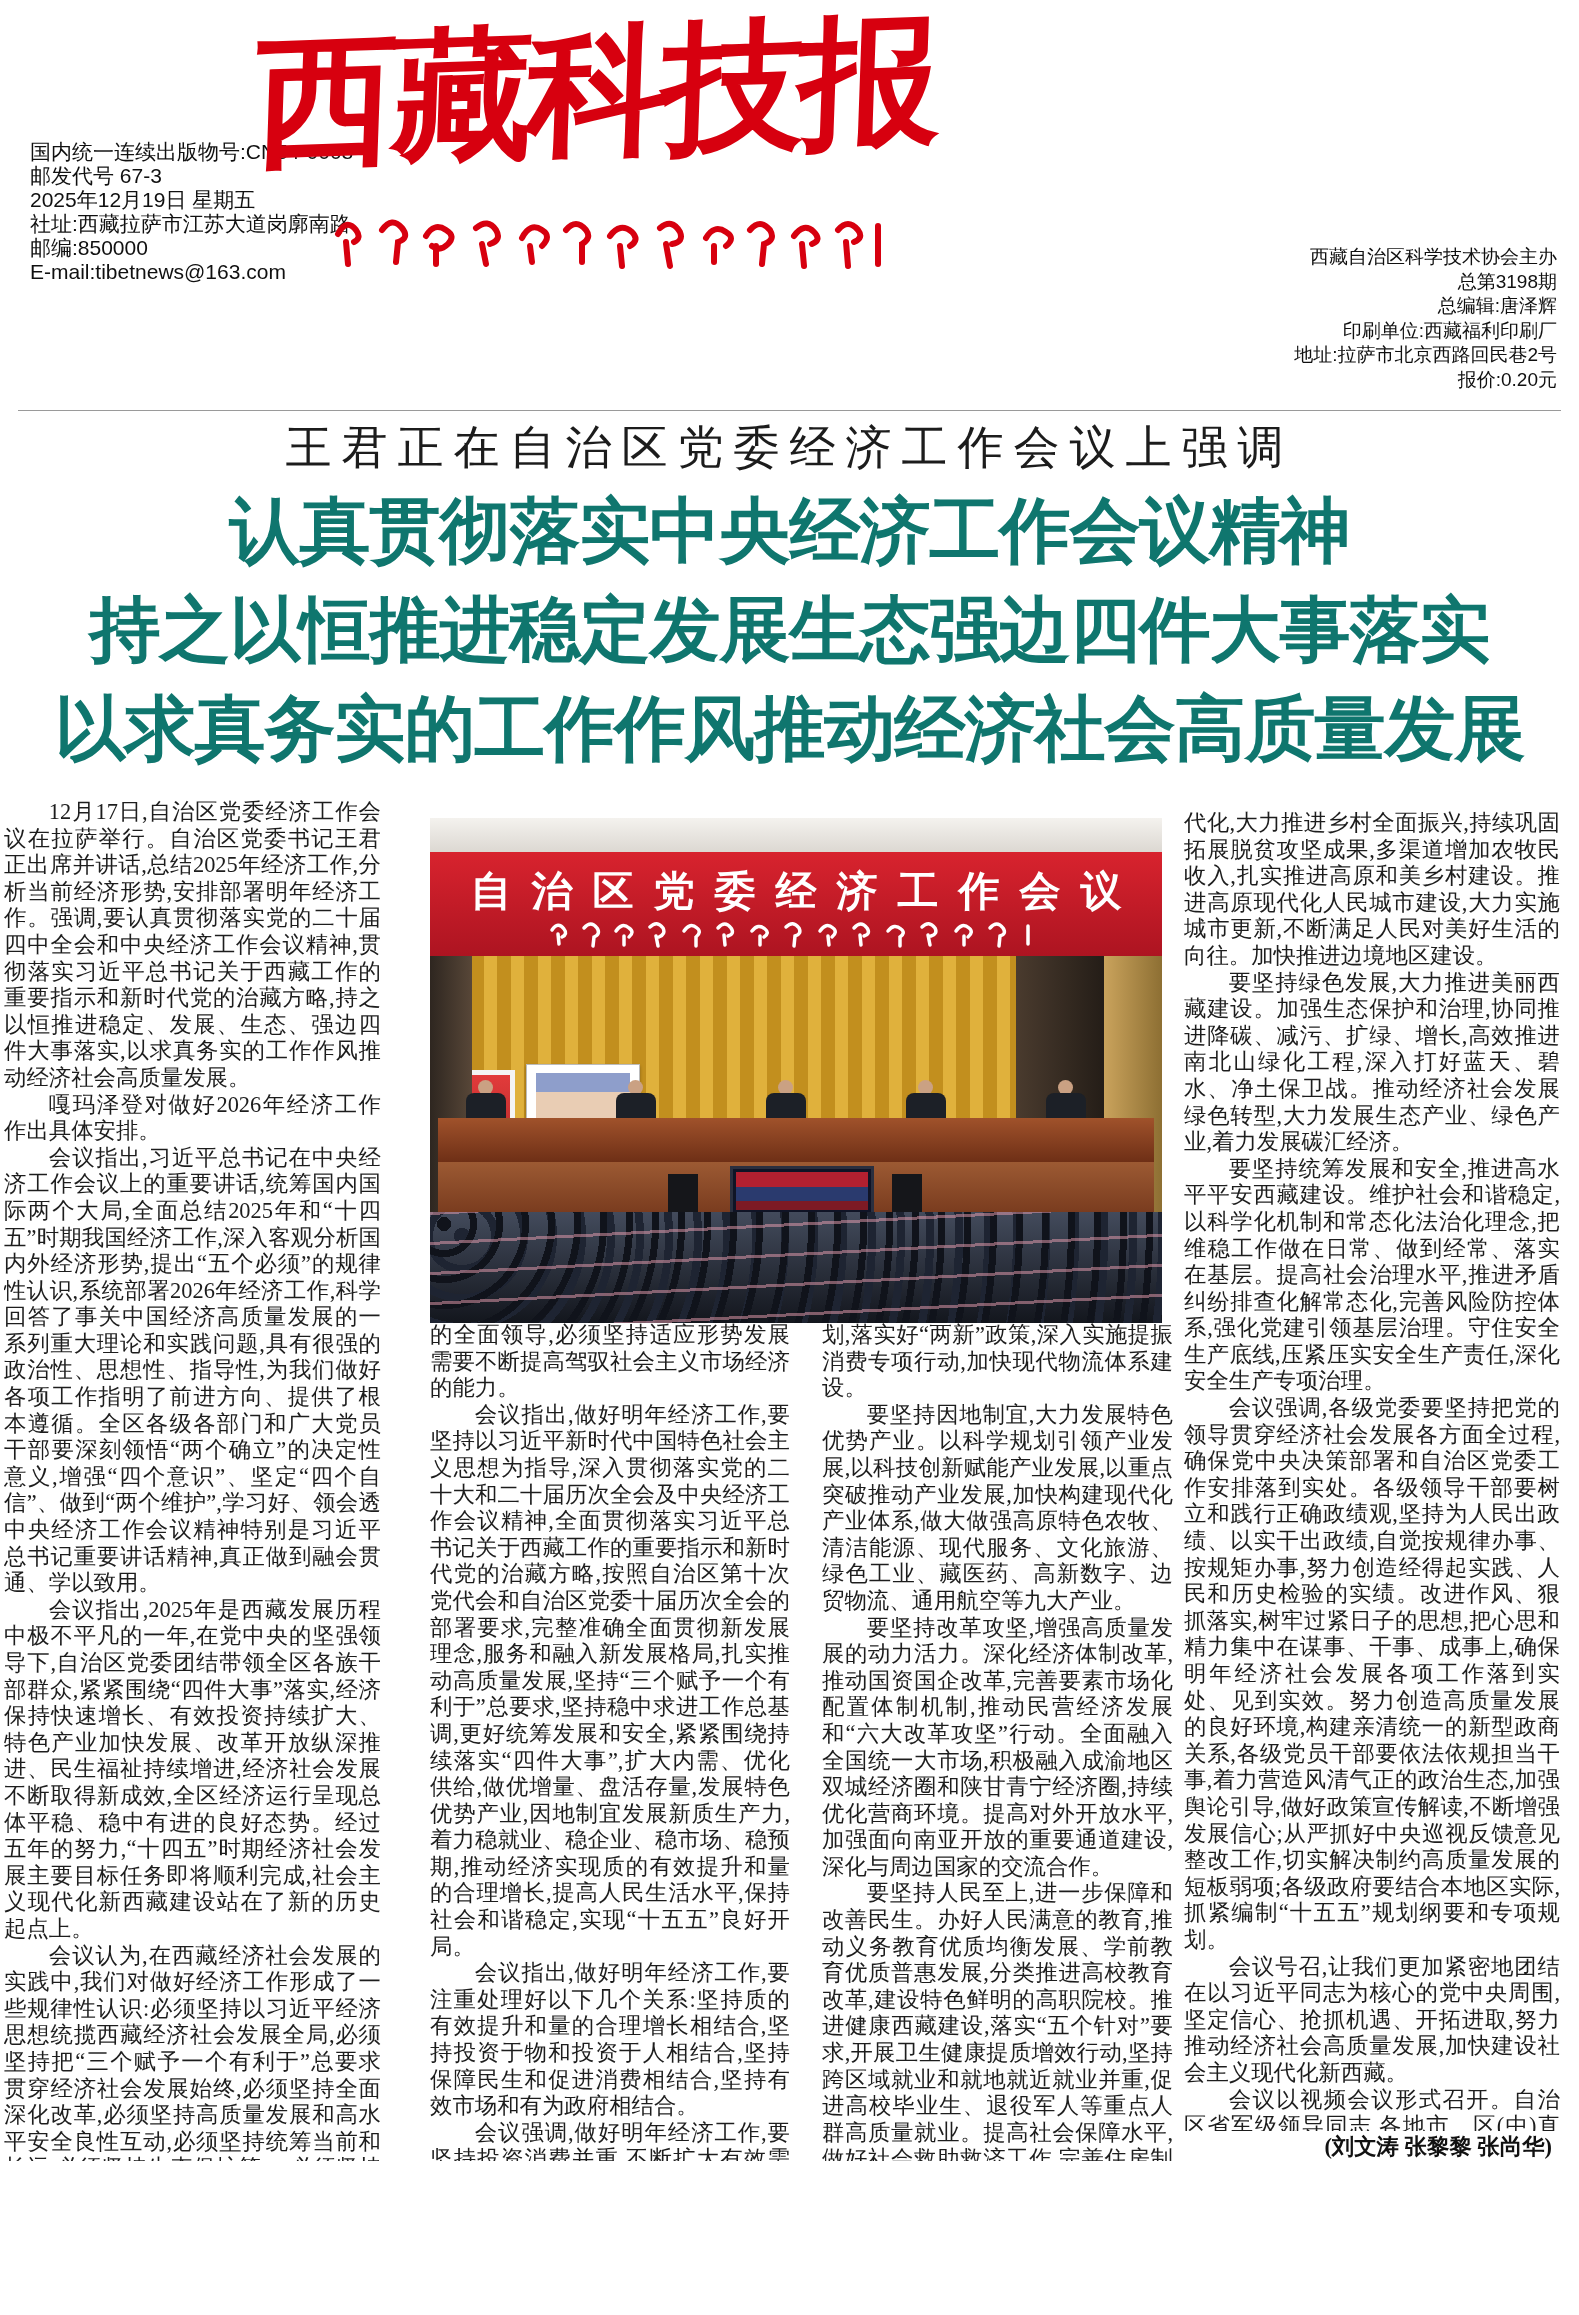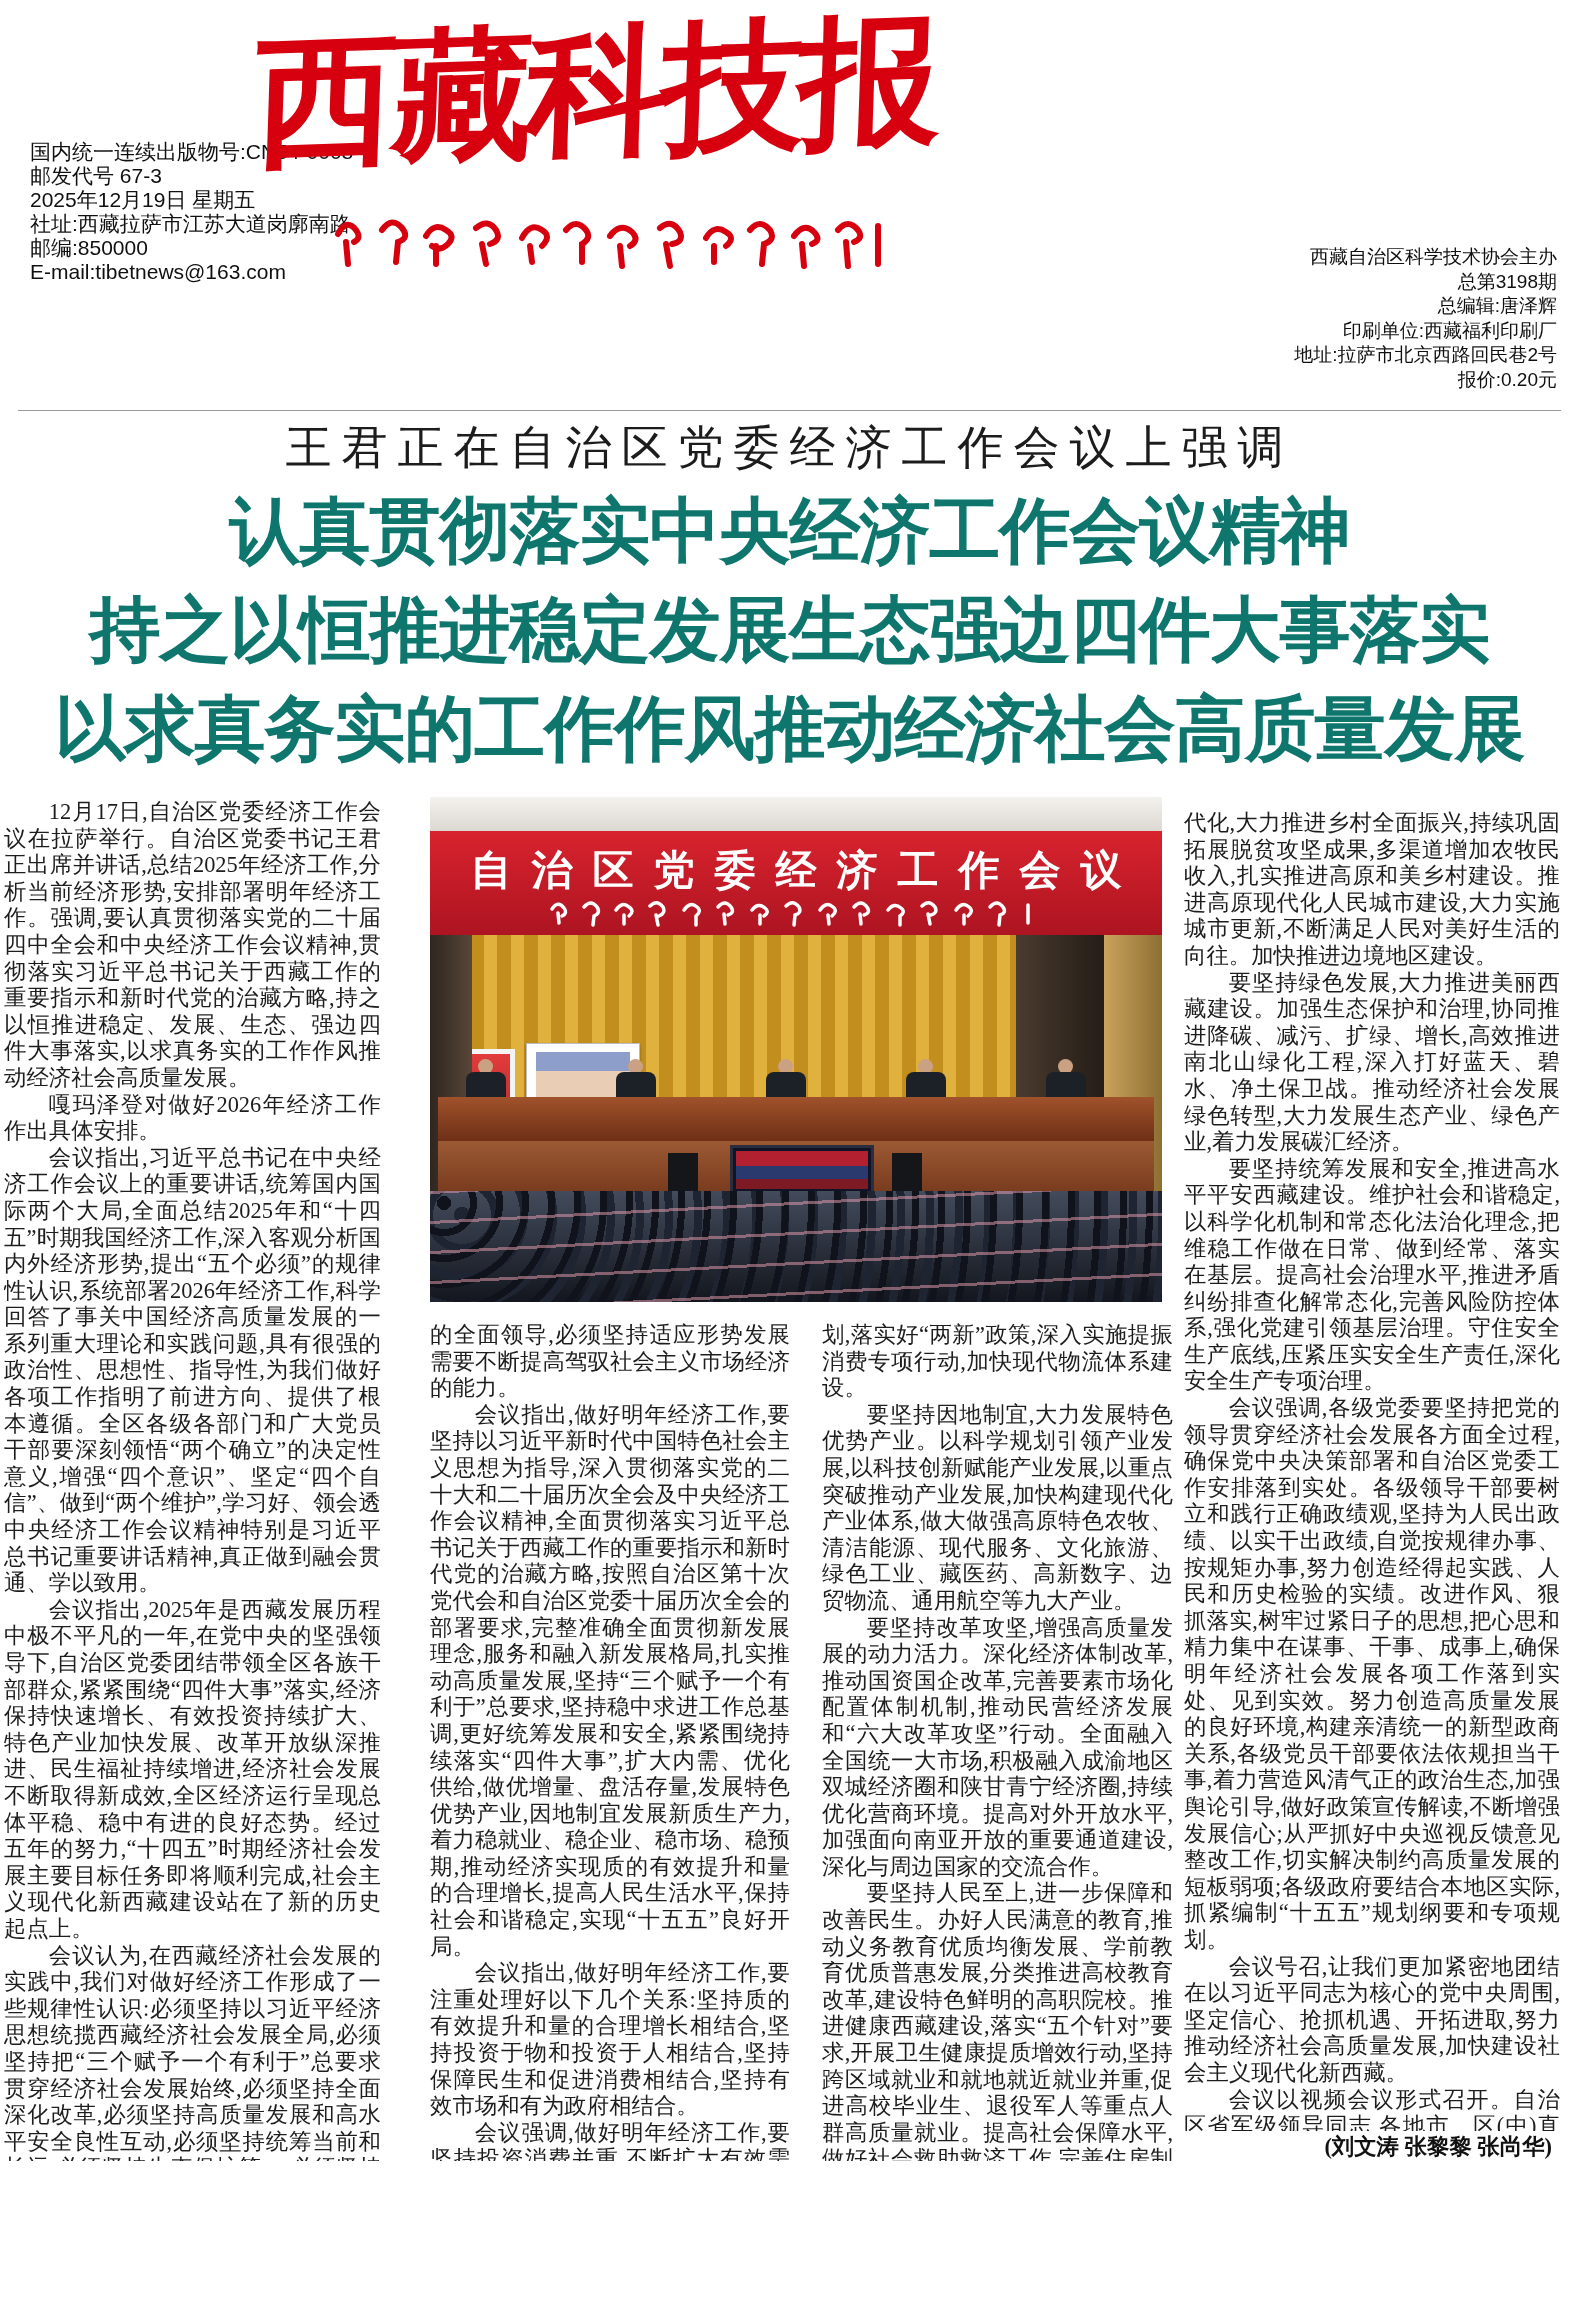--- a/index.html
+++ b/index.html
@@ -24,21 +24,21 @@
   .col{position:absolute;text-align:justify;font-size:22.4px;line-height:26.6px;color:#1d1d1d;overflow:hidden;}
   .col p{margin:0;text-indent:2em;}
   .col p.flush{text-indent:0;margin-top:11px;}
   .col1{left:4px;top:799px;width:377px;height:1362px;}
   .col2{left:430px;top:1311px;width:360px;height:850px;}
   .col3{left:822px;top:1311px;width:351px;height:850px;}
   .col4{left:1184px;top:799px;width:376px;height:1332px;}
   .byline{position:absolute;left:1184px;top:2131px;width:368px;text-align:right;font-weight:bold;
           font-size:22.4px;color:#111;}
   
-  .photo{position:absolute;left:430px;top:797px;width:732px;height:505px;overflow:hidden;background:#e5e5e5;}
+  .photo{position:absolute;left:430px;top:818px;width:732px;height:505px;overflow:hidden;background:#e5e5e5;}
   .ph-ceiling{position:absolute;left:0;top:0;width:100%;height:34px;
     background:linear-gradient(#f4f2ee,#dcd8d2),repeating-linear-gradient(90deg,#c9c5bf 0 4px,transparent 4px 56px);}
   .ph-banner{position:absolute;left:0;top:34px;width:100%;height:104px;
     background:linear-gradient(#d8232e,#ad1421);}
   .ph-banner-text{position:absolute;left:0;top:12px;width:100%;text-align:center;color:#fff;
     font-weight:bold;font-size:41px;letter-spacing:20px;text-indent:20px;white-space:nowrap;}
   .ph-banner-tib{position:absolute;left:116px;top:66px;}
   .ph-stage{position:absolute;left:0;top:138px;width:100%;height:257px;
     background:repeating-linear-gradient(90deg,#e0b13c 0 13px,#c28f1e 13px 27px);}
   .ph-curtain-l{position:absolute;left:0;top:138px;width:42px;height:257px;background:linear-gradient(90deg,#2e2620,#584738);}

